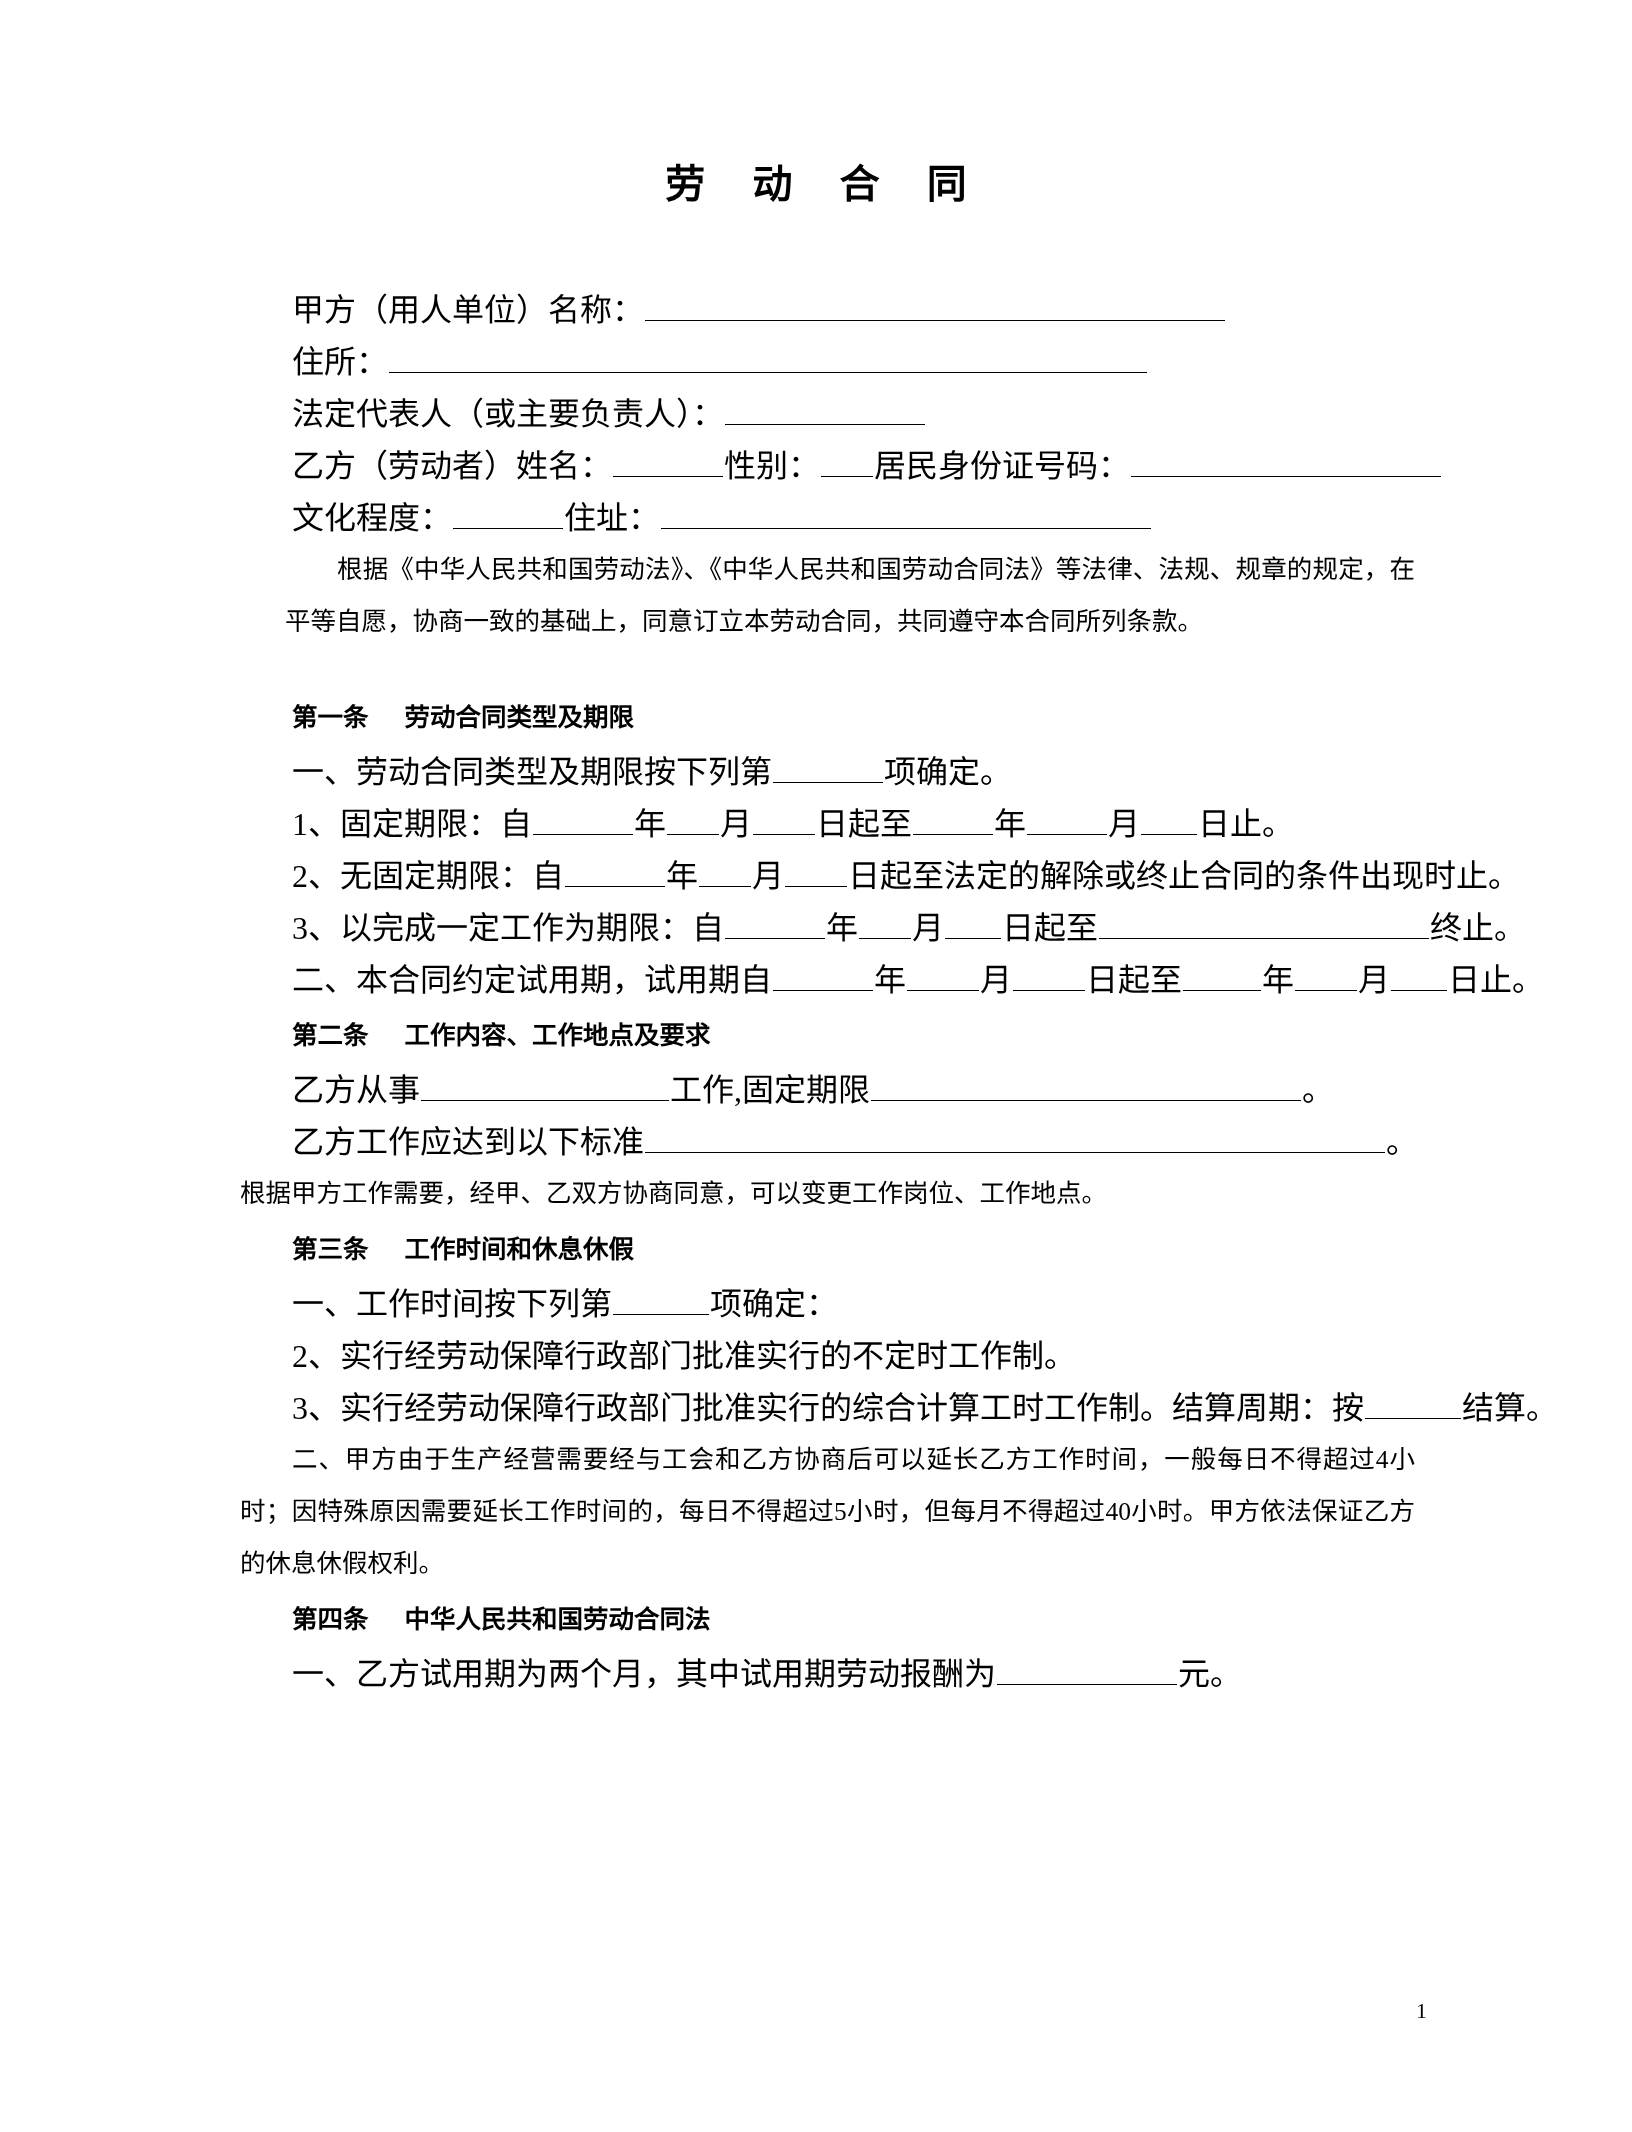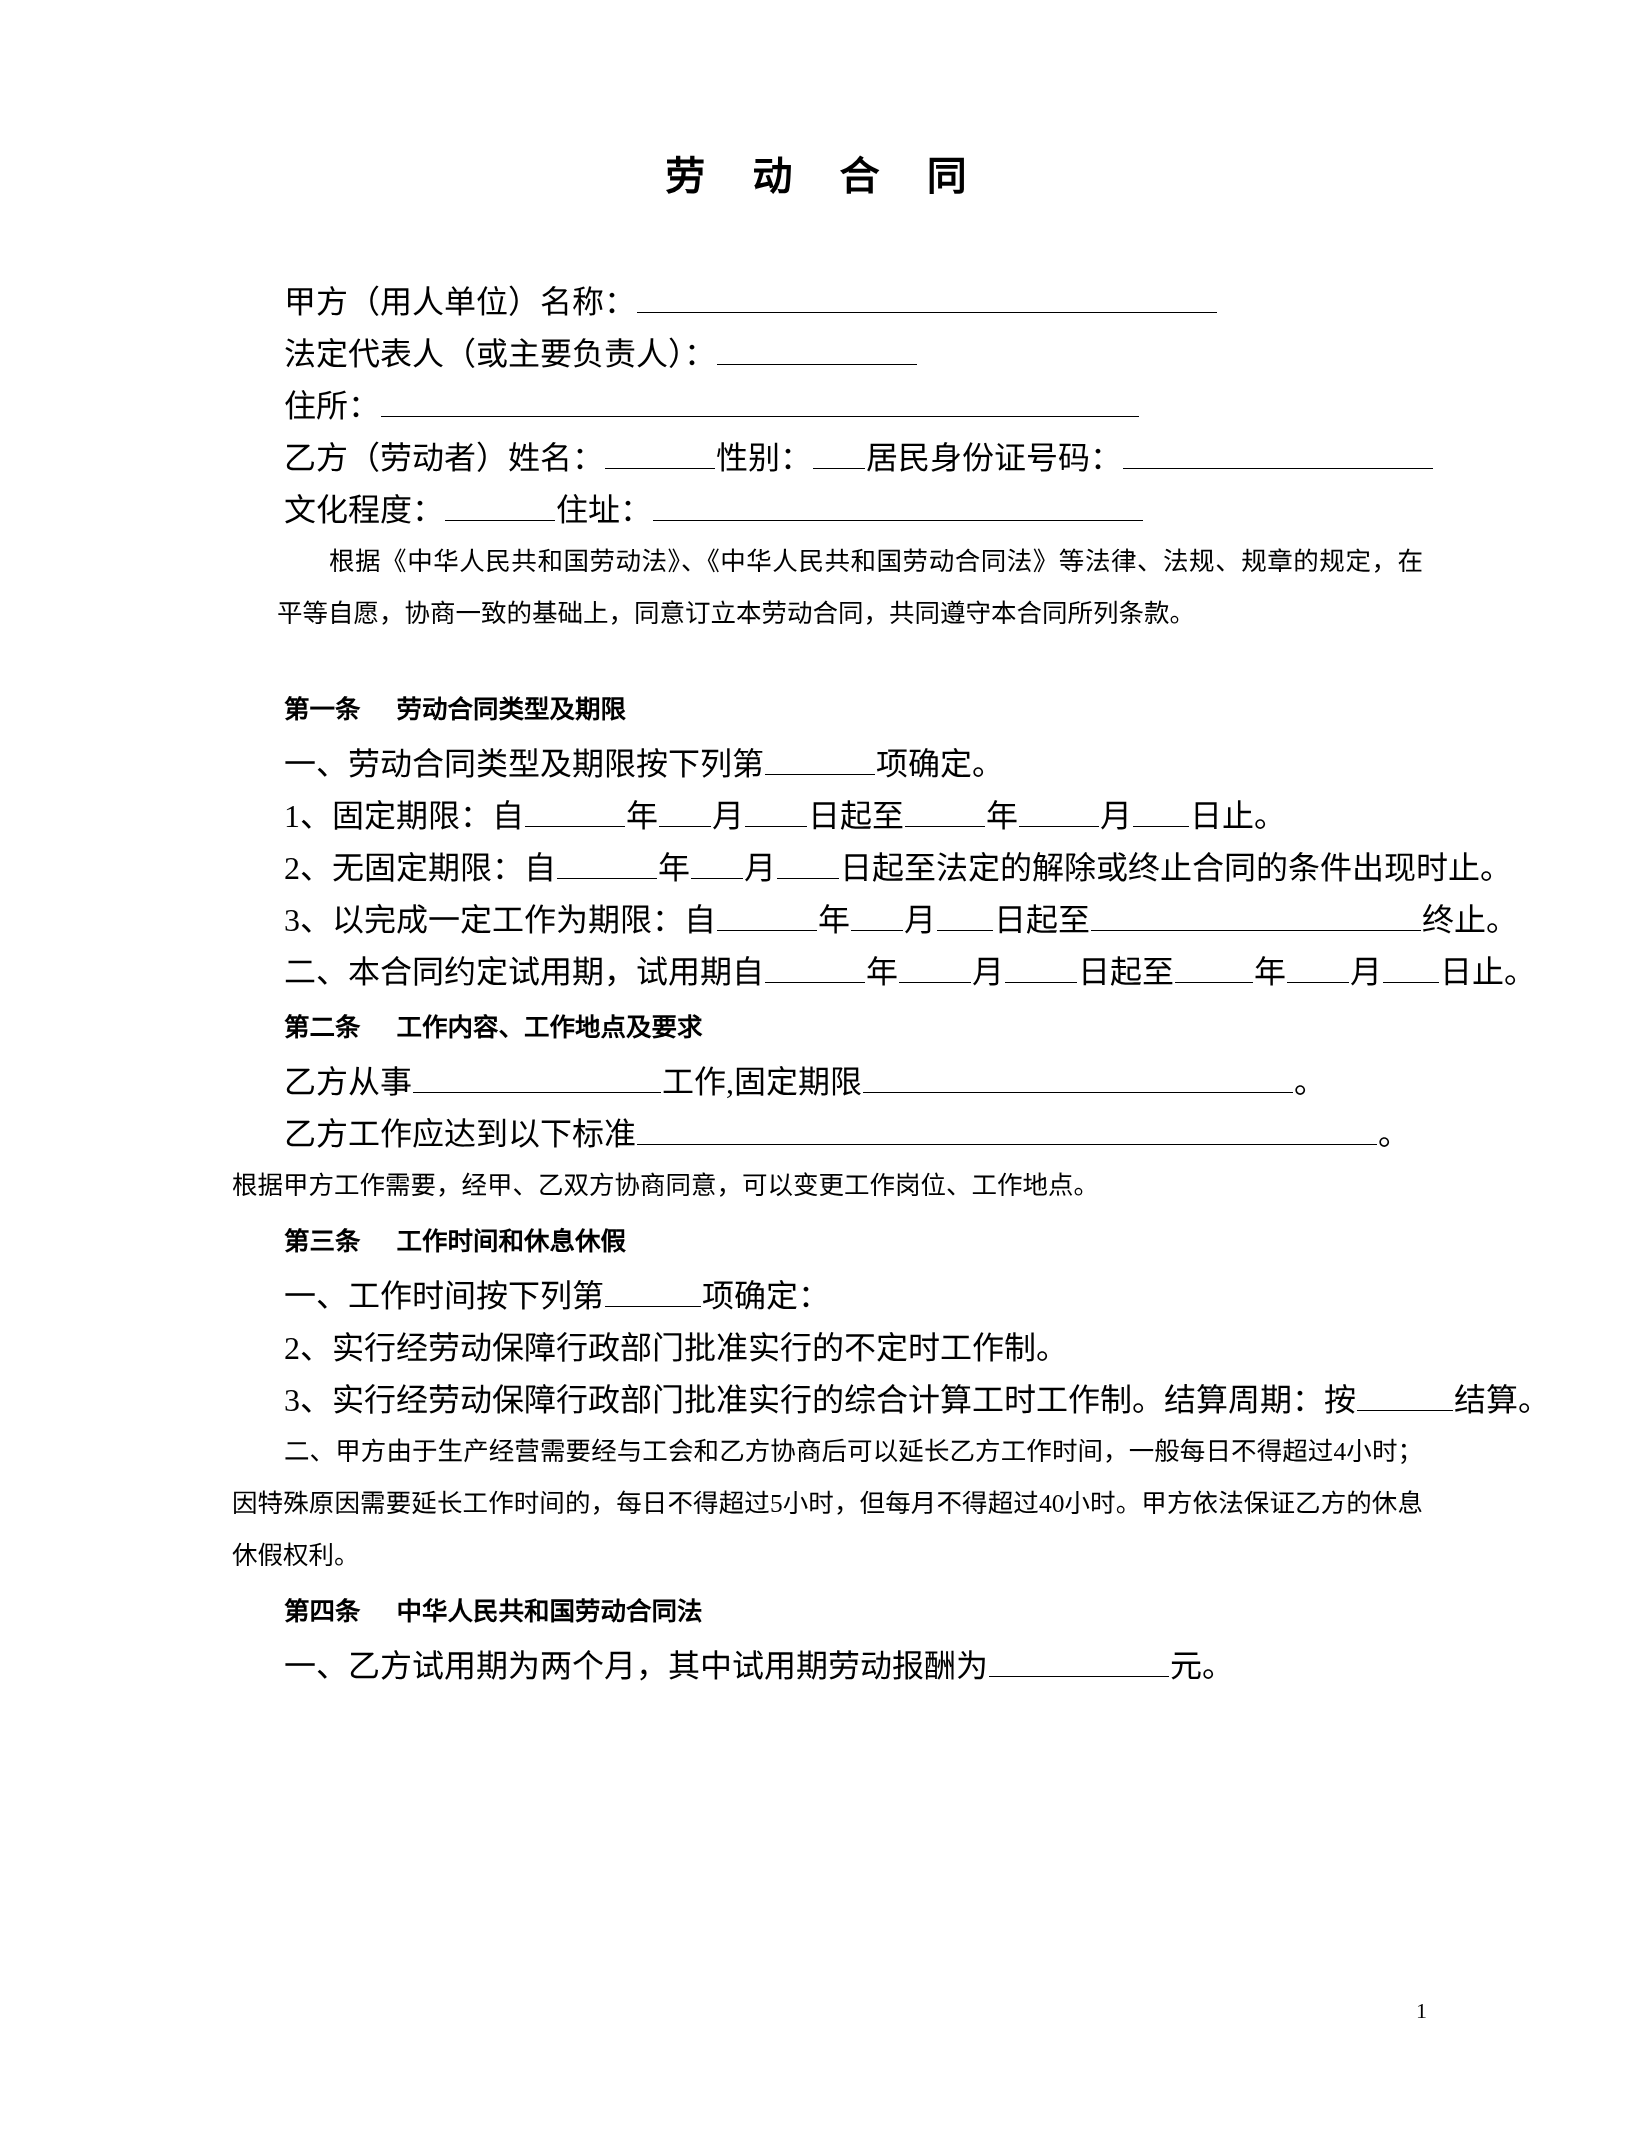--- a/index.html
+++ b/index.html
@@ -12,21 +12,21 @@
     font-family: "Liberation Serif", "DejaVu Serif", serif;
     color: #000000;
   }
   .page {
     position: relative;
     width: 1632px;
     height: 2132px;
     margin: 0 auto;
     background: #ffffff;
     box-sizing: border-box;
-    padding: 4px;
+    padding: 12px;
     overflow: hidden;
   }
   .doc-title {
     text-align: center;
     font-family: "Liberation Sans", "DejaVu Sans", sans-serif;
     font-weight: bold;
     font-size: 40px;
     letter-spacing: 18px;
     margin: 0;
     padding-top: 140px;
@@ -84,25 +84,25 @@
 
   <h1 class="doc-title">劳 动 合 同</h1>
 
   <div class="body-area">
 
     <div class="line pl2">
       <span>甲方（用人单位）名称：</span><span class="u" style="width:580px"></span>
     </div>
 
     <div class="line pl2">
-      <span>法定代表人（或主要负责人）：</span><span class="u" style="width:200px"></span>
+      <span>住所：</span><span class="u" style="width:758px"></span>
     </div>
 
     <div class="line pl2">
-      <span>住所：</span><span class="u" style="width:758px"></span>
+      <span>法定代表人（或主要负责人）：</span><span class="u" style="width:200px"></span>
     </div>
 
     <div class="line pl2">
       <span>乙方（劳动者）姓名：</span><span class="u" style="width:110px"></span><span>性别：</span><span class="u" style="width:52px"></span><span>居民身份证号码：</span><span class="u" style="width:310px"></span>
     </div>
 
     <div class="line pl2">
       <span>文化程度：</span><span class="u" style="width:110px"></span><span>住址：</span><span class="u" style="width:490px"></span>
     </div>
 

